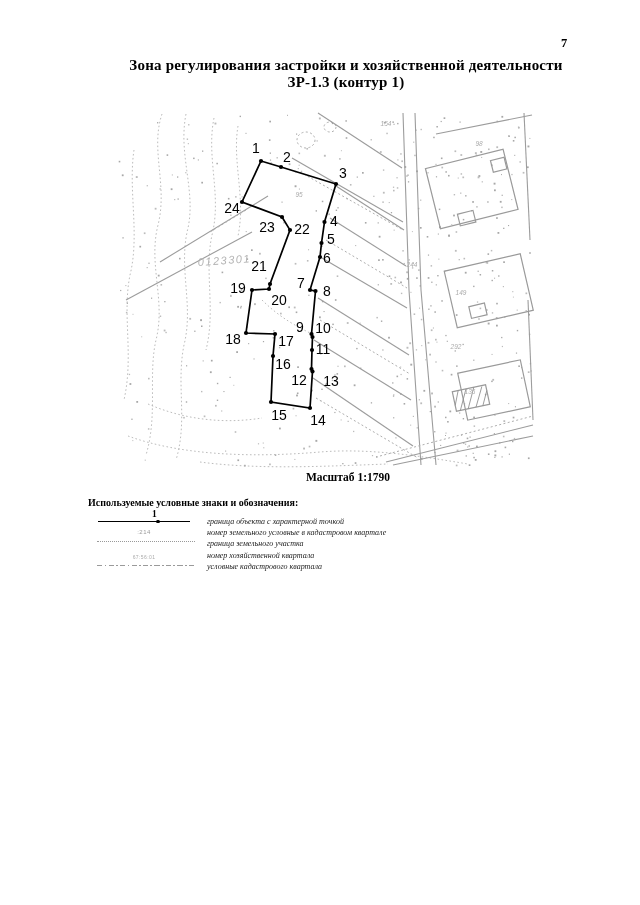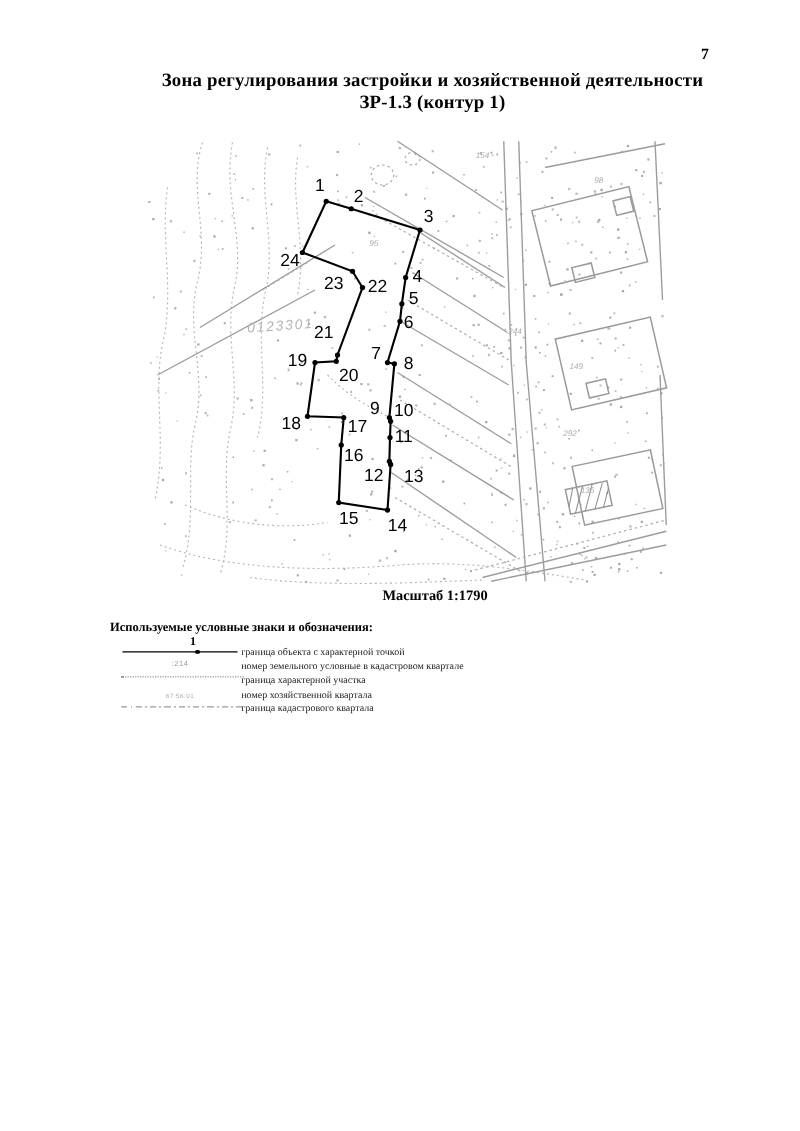--- a/index.html
+++ b/index.html
@@ -18,21 +18,21 @@
   .bh{stroke:#8c8c8c;stroke-width:.8;}
   .boundary{stroke:#000;fill:none;stroke-width:1.7;stroke-linejoin:miter;}
   .pt-dot{fill:#000;}
   .pt-label{font-family:"Liberation Sans",sans-serif;font-size:14px;fill:#000;}
   .tiny-num{font-family:"Liberation Sans",sans-serif;font-size:6.5px;fill:#ababab;font-style:italic;}
   .q-label{font-family:"Liberation Sans",sans-serif;font-size:11px;fill:#b5b5b5;
         font-style:italic;letter-spacing:1.5px;}
   .scale-caption{position:absolute;left:28px;top:471px;width:640px;text-align:center;
         font-weight:bold;font-size:11.5px;}
   .legend-header{position:absolute;left:88px;top:497px;font-weight:bold;font-size:10px;}
-  .leg-label{position:absolute;left:193px;font-size:8px;color:#1a1a1a;white-space:nowrap;}
+  .leg-label{position:absolute;left:207px;font-size:8px;color:#1a1a1a;white-space:nowrap;font-style:italic;}
   .sym1{position:absolute;left:98px;top:510px;width:100px;height:14px;}
   .sym1 .ln{position:absolute;left:0;top:11px;width:92px;border-top:1.4px solid #000;}
   .sym1 .dot{position:absolute;left:58px;top:9.5px;width:3.5px;height:3.5px;background:#000;border-radius:50%;}
   .sym1 .one{position:absolute;left:54px;top:-1px;font-weight:bold;font-size:9.5px;font-family:"Liberation Serif",serif;}
   .sym-num{position:absolute;left:98px;width:92px;text-align:center;font-family:"Liberation Sans",sans-serif;}
   .sym-num.parcel{top:529px;font-size:6px;color:#9a9a9a;letter-spacing:.5px;}
   .sym-num.quarter{top:554px;font-size:5px;color:#ababab;letter-spacing:.4px;}
   .sym-dotted{position:absolute;left:97px;top:541px;width:98px;border-top:1.6px dotted #999;}
   .sym-dashdot{position:absolute;left:97px;top:565px;width:98px;height:1.4px;
         background:repeating-linear-gradient(90deg,#9a9a9a 0 5px,transparent 5px 7.5px,#9a9a9a 7.5px 9px,transparent 9px 11.5px);}
@@ -673,21 +673,21 @@
       <span class="one">1</span>
       <span class="ln"></span>
       <span class="dot"></span>
     </div>
     <div class="leg-label" style="top:517px">граница объекта с характерной точкой</div>
 
     <div class="sym-num parcel">:214</div>
     <div class="leg-label" style="top:528px">номер земельного условные в кадастровом квартале</div>
 
     <div class="sym-dotted"></div>
-    <div class="leg-label" style="top:539px">граница характерной участка</div>
+    <div class="leg-label" style="top:539px">граница земельного участка</div>
 
     <div class="sym-num quarter">67:56:01</div>
     <div class="leg-label" style="top:551px">номер хозяйственной квартала</div>
 
     <div class="sym-dashdot"></div>
-    <div class="leg-label" style="top:562px">граница кадастрового квартала</div>
+    <div class="leg-label" style="top:562px">условные кадастрового квартала</div>
   </div>
 </div>
 
 </body></html>

